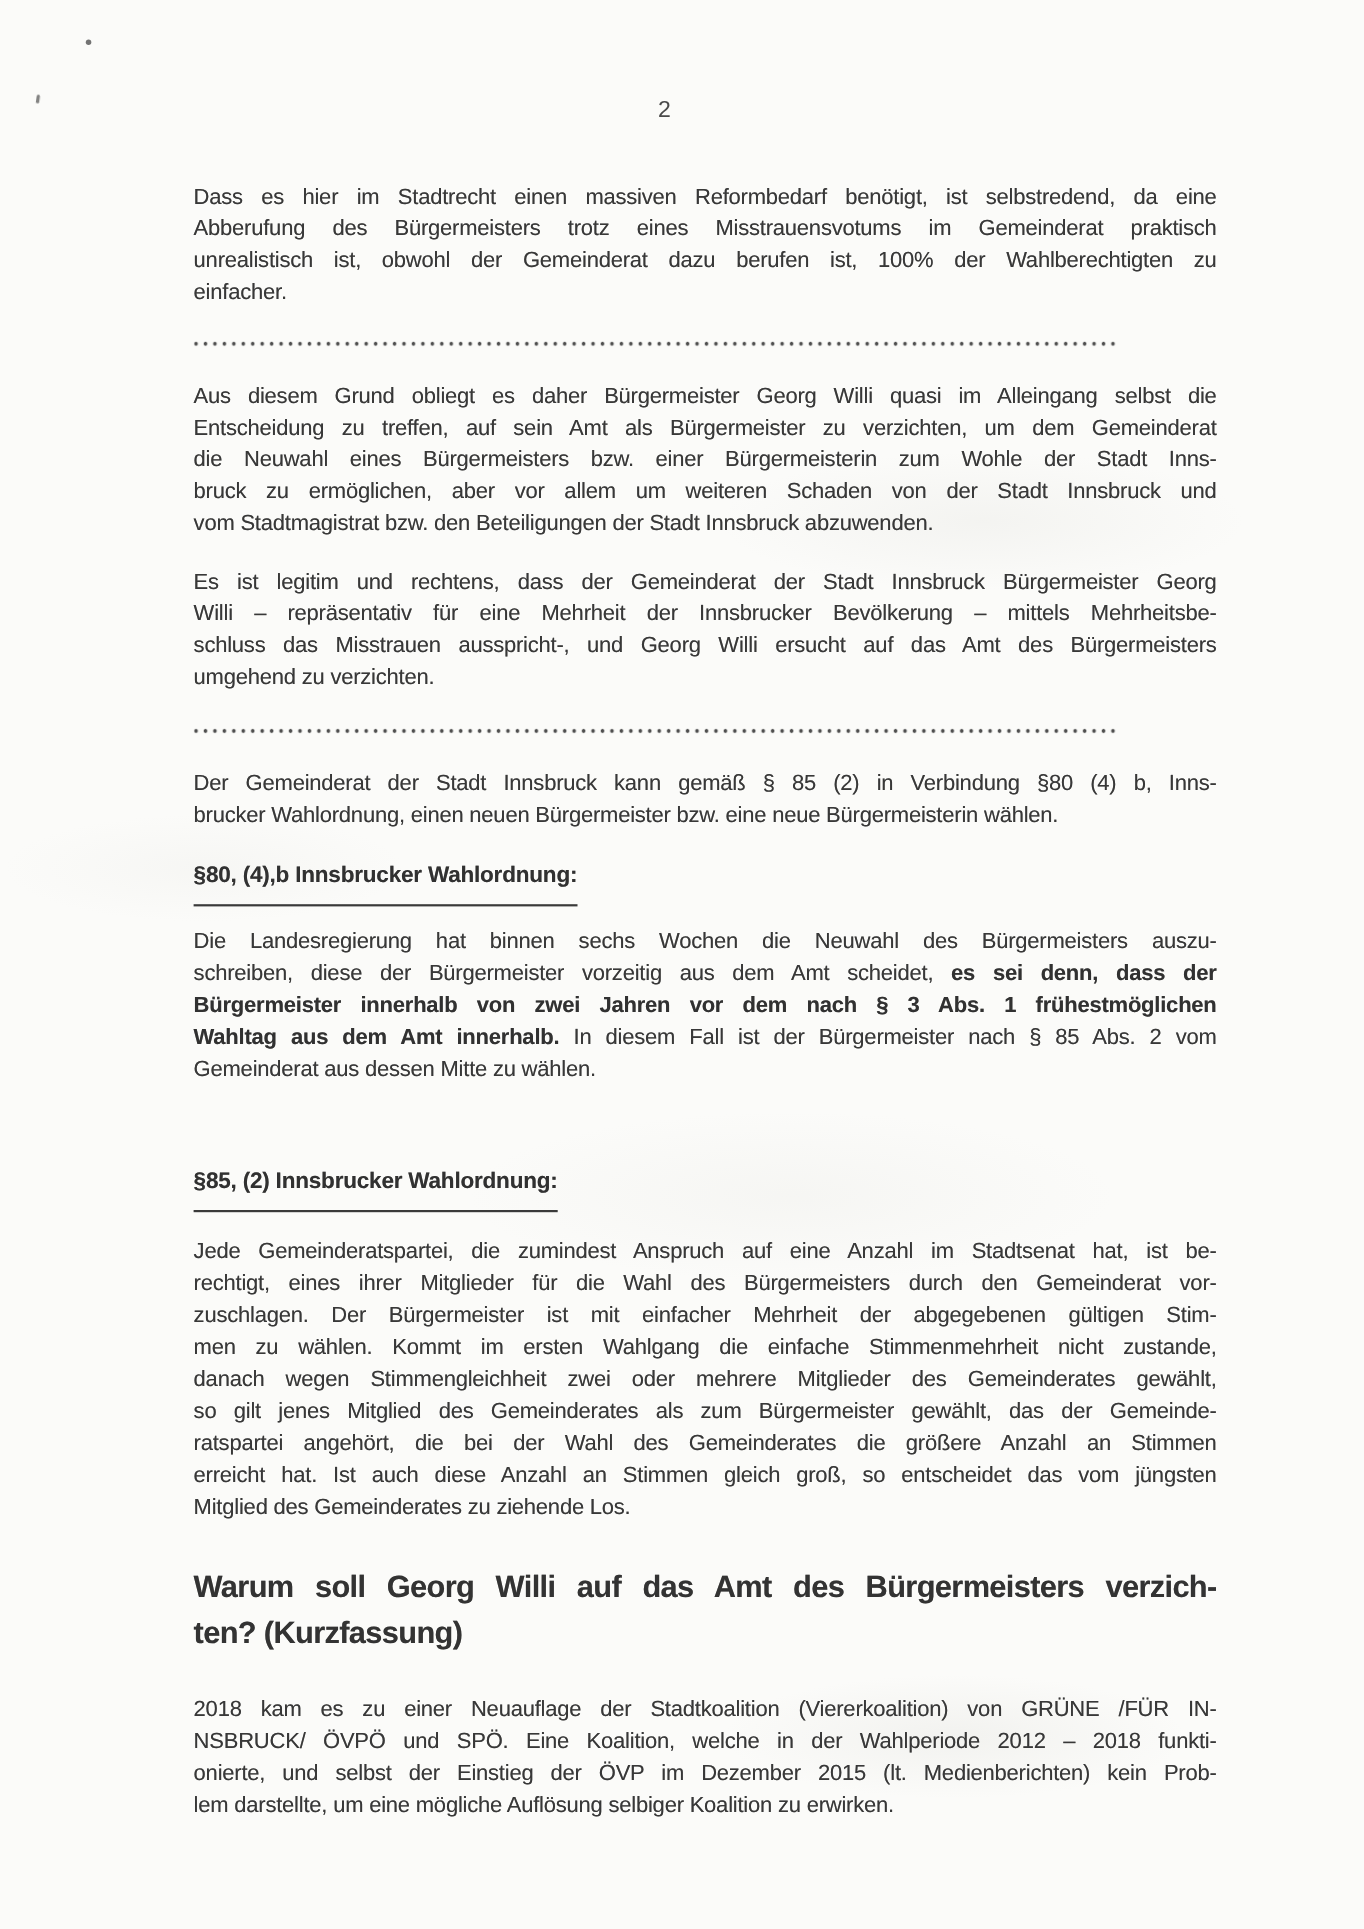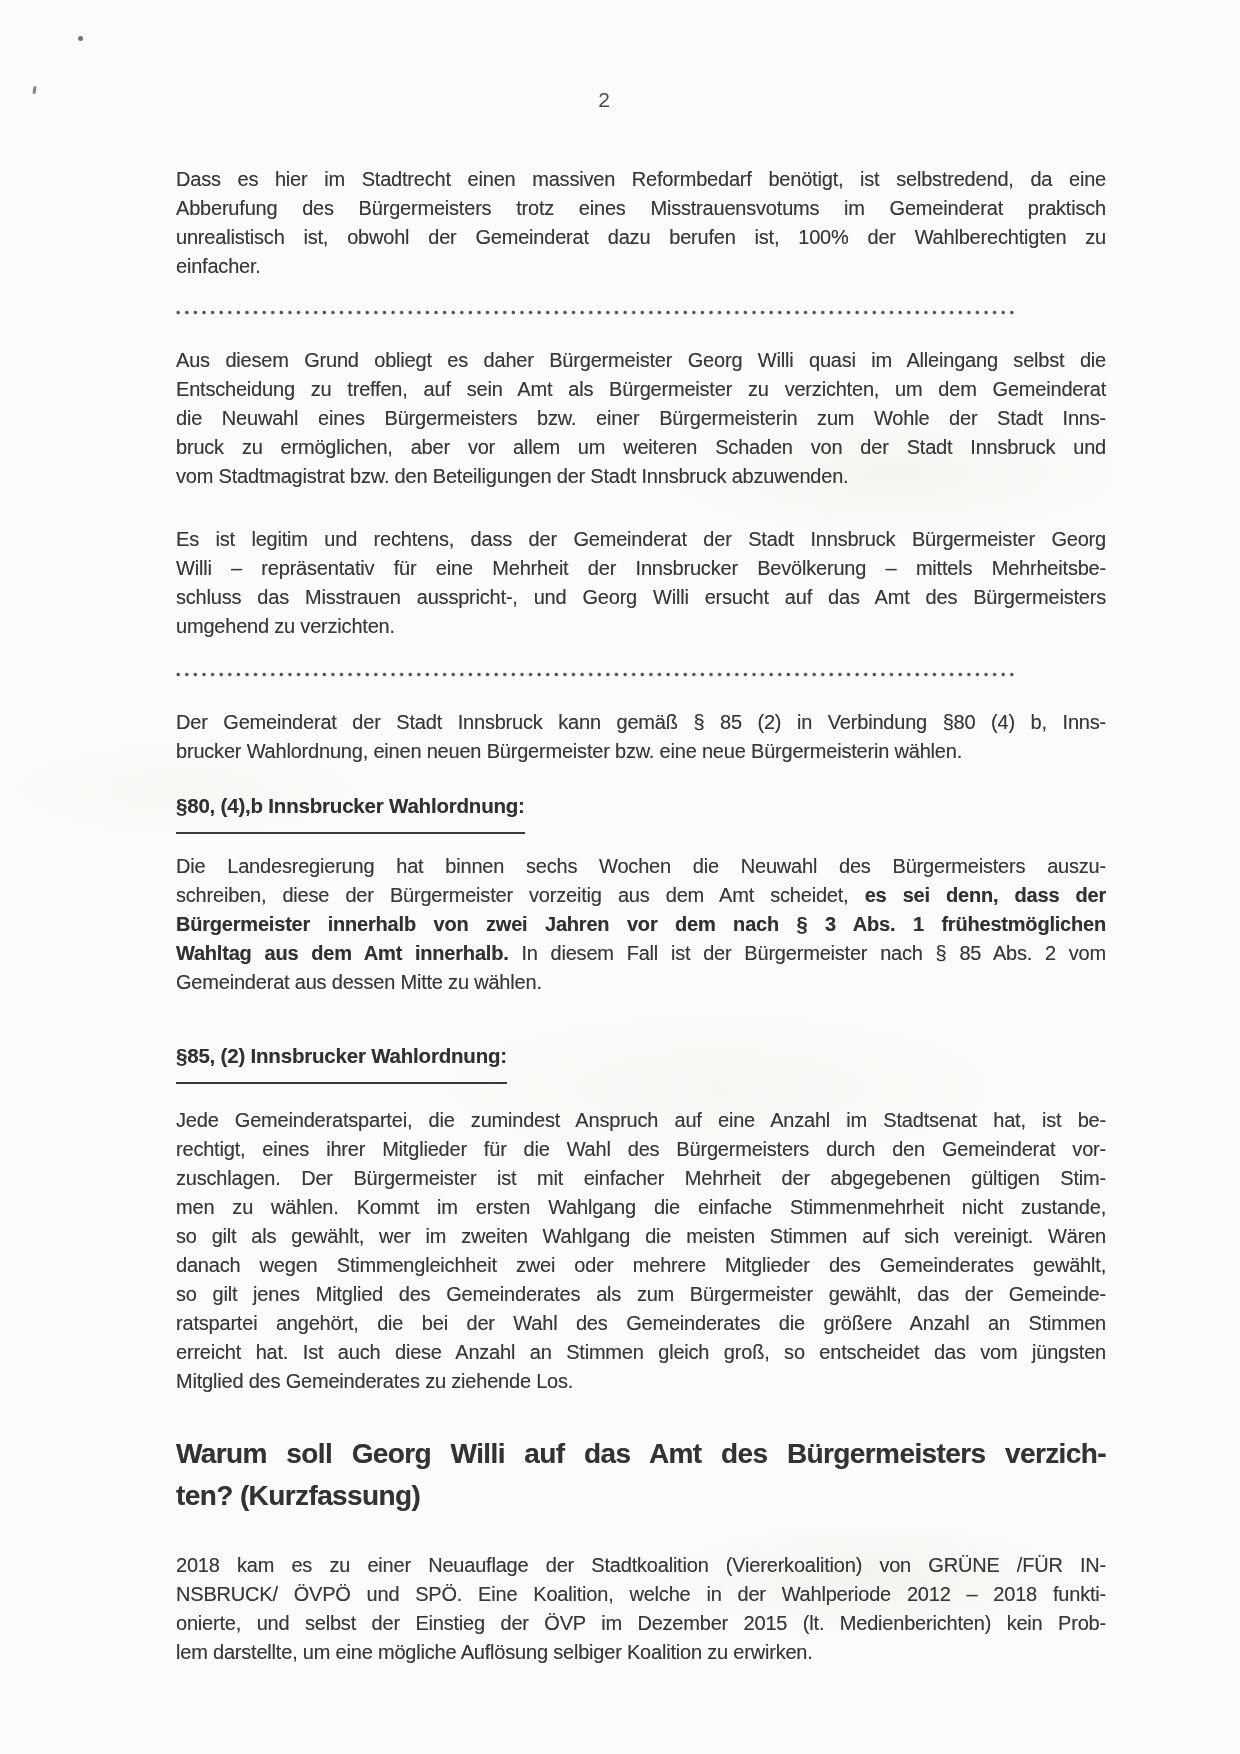--- a/index.html
+++ b/index.html
@@ -47,33 +47,33 @@
   .bold { font-weight: bold; color: #313131; }
   .p1 { margin-top: 165px; }
   .divider {
     width: 840px; height: 5px;
     background-image: radial-gradient(circle at 2.2px 2.5px, #4e4e4e 1.25px, rgba(78,78,78,0.25) 1.8px, transparent 2.4px);
     background-size: 8.6px 5px;
     background-repeat: repeat-x;
   }
   .divider-1 { margin: 29px 0 31px 0; }
   .divider-2 { margin: 31px 0 31px 0; }
-  .p2 { margin-bottom: 34px; }
+  .p2 { margin-bottom: 24px; }
   .p4 { margin-bottom: 25px; }
   .section-heading {
     font-weight: bold; color: #313131;
     font-size: 20.5px;
   }
   .section-heading .underlined {
     display: inline-block;
     border-bottom: 2.5px solid #3a3a3a;
     padding-bottom: 12px;
   }
   .h80 { margin-bottom: 18px; }
-  .p5 { margin-bottom: 44px; }
+  .p5 { margin-bottom: 72px; }
   .h85 { margin-bottom: 22px; }
   .p6 { margin-bottom: 37px; }
   .main-heading {
     font-size: 28px; font-weight: bold;
     line-height: 42px; letter-spacing: -0.6px;
     color: #333333;
     margin-bottom: 34px;
   }
   .main-heading .line { text-align: justify; text-align-last: justify; }
   .main-heading .line.last { text-align-last: left; }
@@ -135,21 +135,20 @@
 
     <div class="section-heading h85">
       <span class="underlined">§85, (2) Innsbrucker Wahlordnung:</span>
     </div>
 
     <div class="para p6">
       <div class="line">Jede Gemeinderatspartei, die zumindest Anspruch auf eine Anzahl im Stadtsenat hat, ist be-</div>
       <div class="line">rechtigt, eines ihrer Mitglieder für die Wahl des Bürgermeisters durch den Gemeinderat vor-</div>
       <div class="line">zuschlagen. Der Bürgermeister ist mit einfacher Mehrheit der abgegebenen gültigen Stim-</div>
       <div class="line">men zu wählen. Kommt im ersten Wahlgang die einfache Stimmenmehrheit nicht zustande,</div>
-      <div class="line">so gilt als gewählt, wer im zweiten Wahlgang die meisten Stimmen auf sich vereinigt. Wären</div>
       <div class="line">danach wegen Stimmengleichheit zwei oder mehrere Mitglieder des Gemeinderates gewählt,</div>
       <div class="line">so gilt jenes Mitglied des Gemeinderates als zum Bürgermeister gewählt, das der Gemeinde-</div>
       <div class="line">ratspartei angehört, die bei der Wahl des Gemeinderates die größere Anzahl an Stimmen</div>
       <div class="line">erreicht hat. Ist auch diese Anzahl an Stimmen gleich groß, so entscheidet das vom jüngsten</div>
       <div class="line last">Mitglied des Gemeinderates zu ziehende Los.</div>
     </div>
 
     <div class="main-heading">
       <div class="line">Warum soll Georg Willi auf das Amt des Bürgermeisters verzich-</div>
       <div class="line last">ten? (Kurzfassung)</div>

